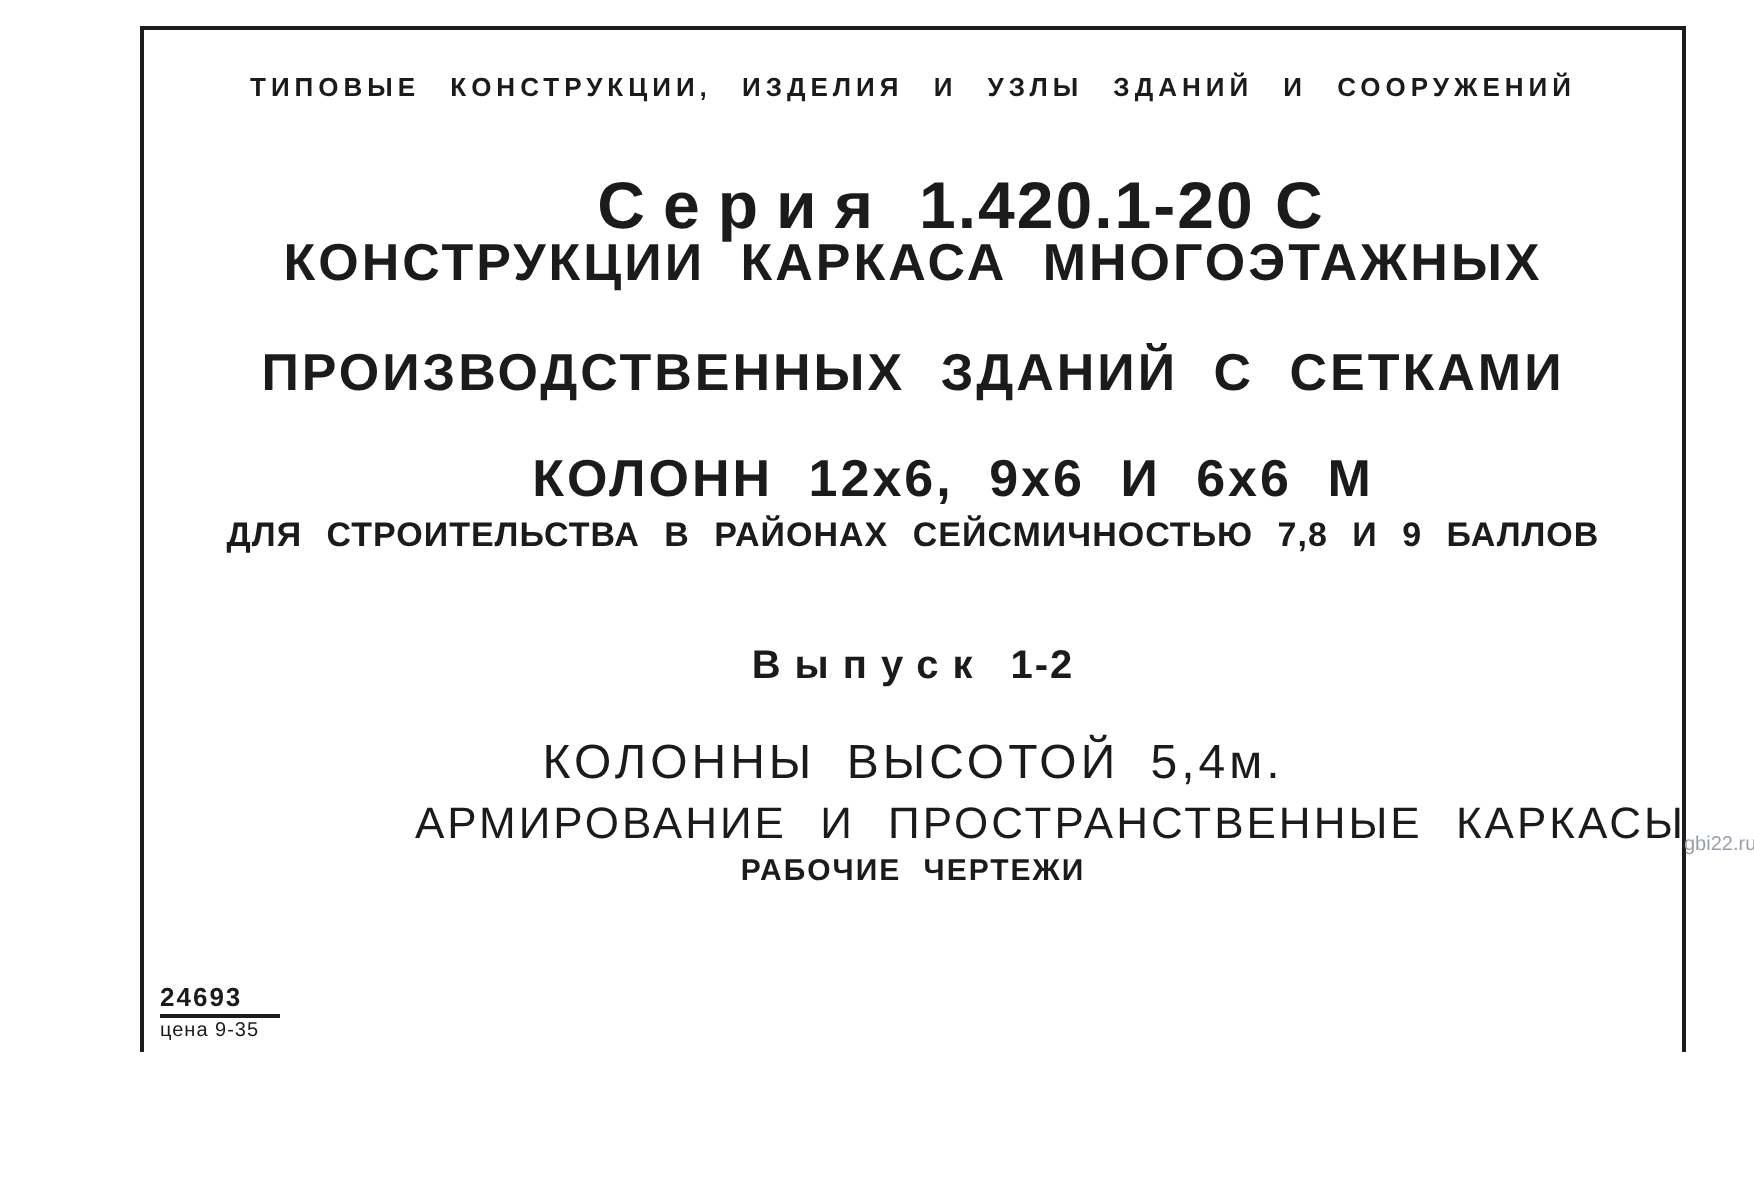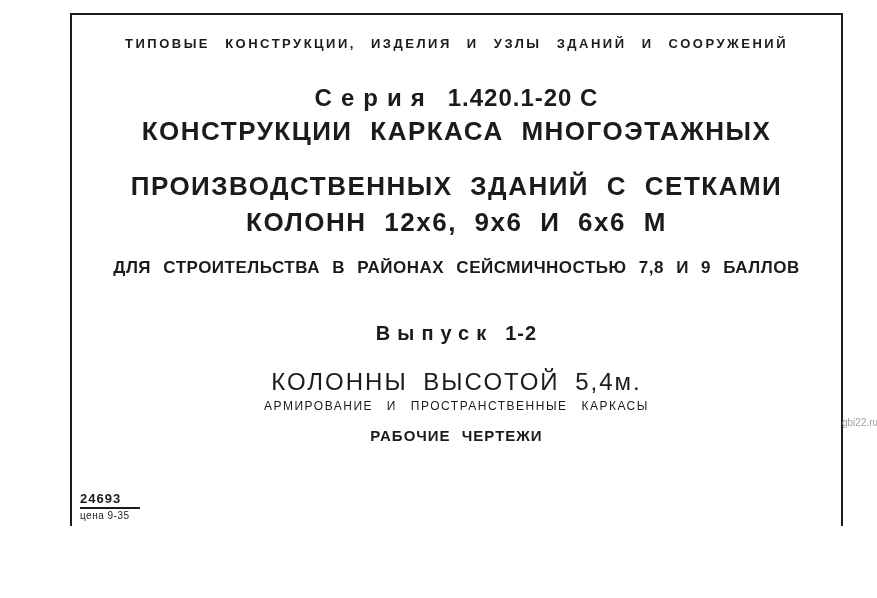--- a/index.html
+++ b/index.html
@@ -31,28 +31,29 @@
   }
   .category-header {
     top: 36px;
     font-size: 13px;
     font-weight: 700;
     letter-spacing: 2.5px;
     word-spacing: 9px;
   }
   .series-line {
     top: 84px;
-    font-size: 24px;
+    font-size: 33px;
     font-weight: 700;
+    margin-left: 24px;
   }
   .series-label { letter-spacing: 9px; margin-right: 14px; }
   .series-number { letter-spacing: 1px; }
   .title-1 { top: 116px; }
   .title-2 { top: 171px; }
-  .title-3 { top: 207px; }
+  .title-3 { top: 224px; margin-left: 20px; }
   .title-1, .title-2, .title-3 {
     font-size: 26px;
     font-weight: 700;
     letter-spacing: 1.5px;
     word-spacing: 9px;
   }
   .seismic-note {
     top: 258px;
     font-size: 17px;
     font-weight: 700;
@@ -68,24 +69,25 @@
   .issue-number { letter-spacing: 1px; }
   .subtitle-1 {
     top: 368px;
     font-size: 24px;
     font-weight: 400;
     letter-spacing: 2px;
     word-spacing: 7px;
   }
   .subtitle-2 {
     top: 399px;
-    font-size: 12px;
+    font-size: 22px;
     font-weight: 400;
     letter-spacing: 1.5px;
     word-spacing: 9px;
+    text-align: right;
   }
   .subtitle-3 {
     top: 427px;
     font-size: 15px;
     font-weight: 700;
     letter-spacing: 1px;
     word-spacing: 6px;
   }
   .stamp {
     position: absolute;

